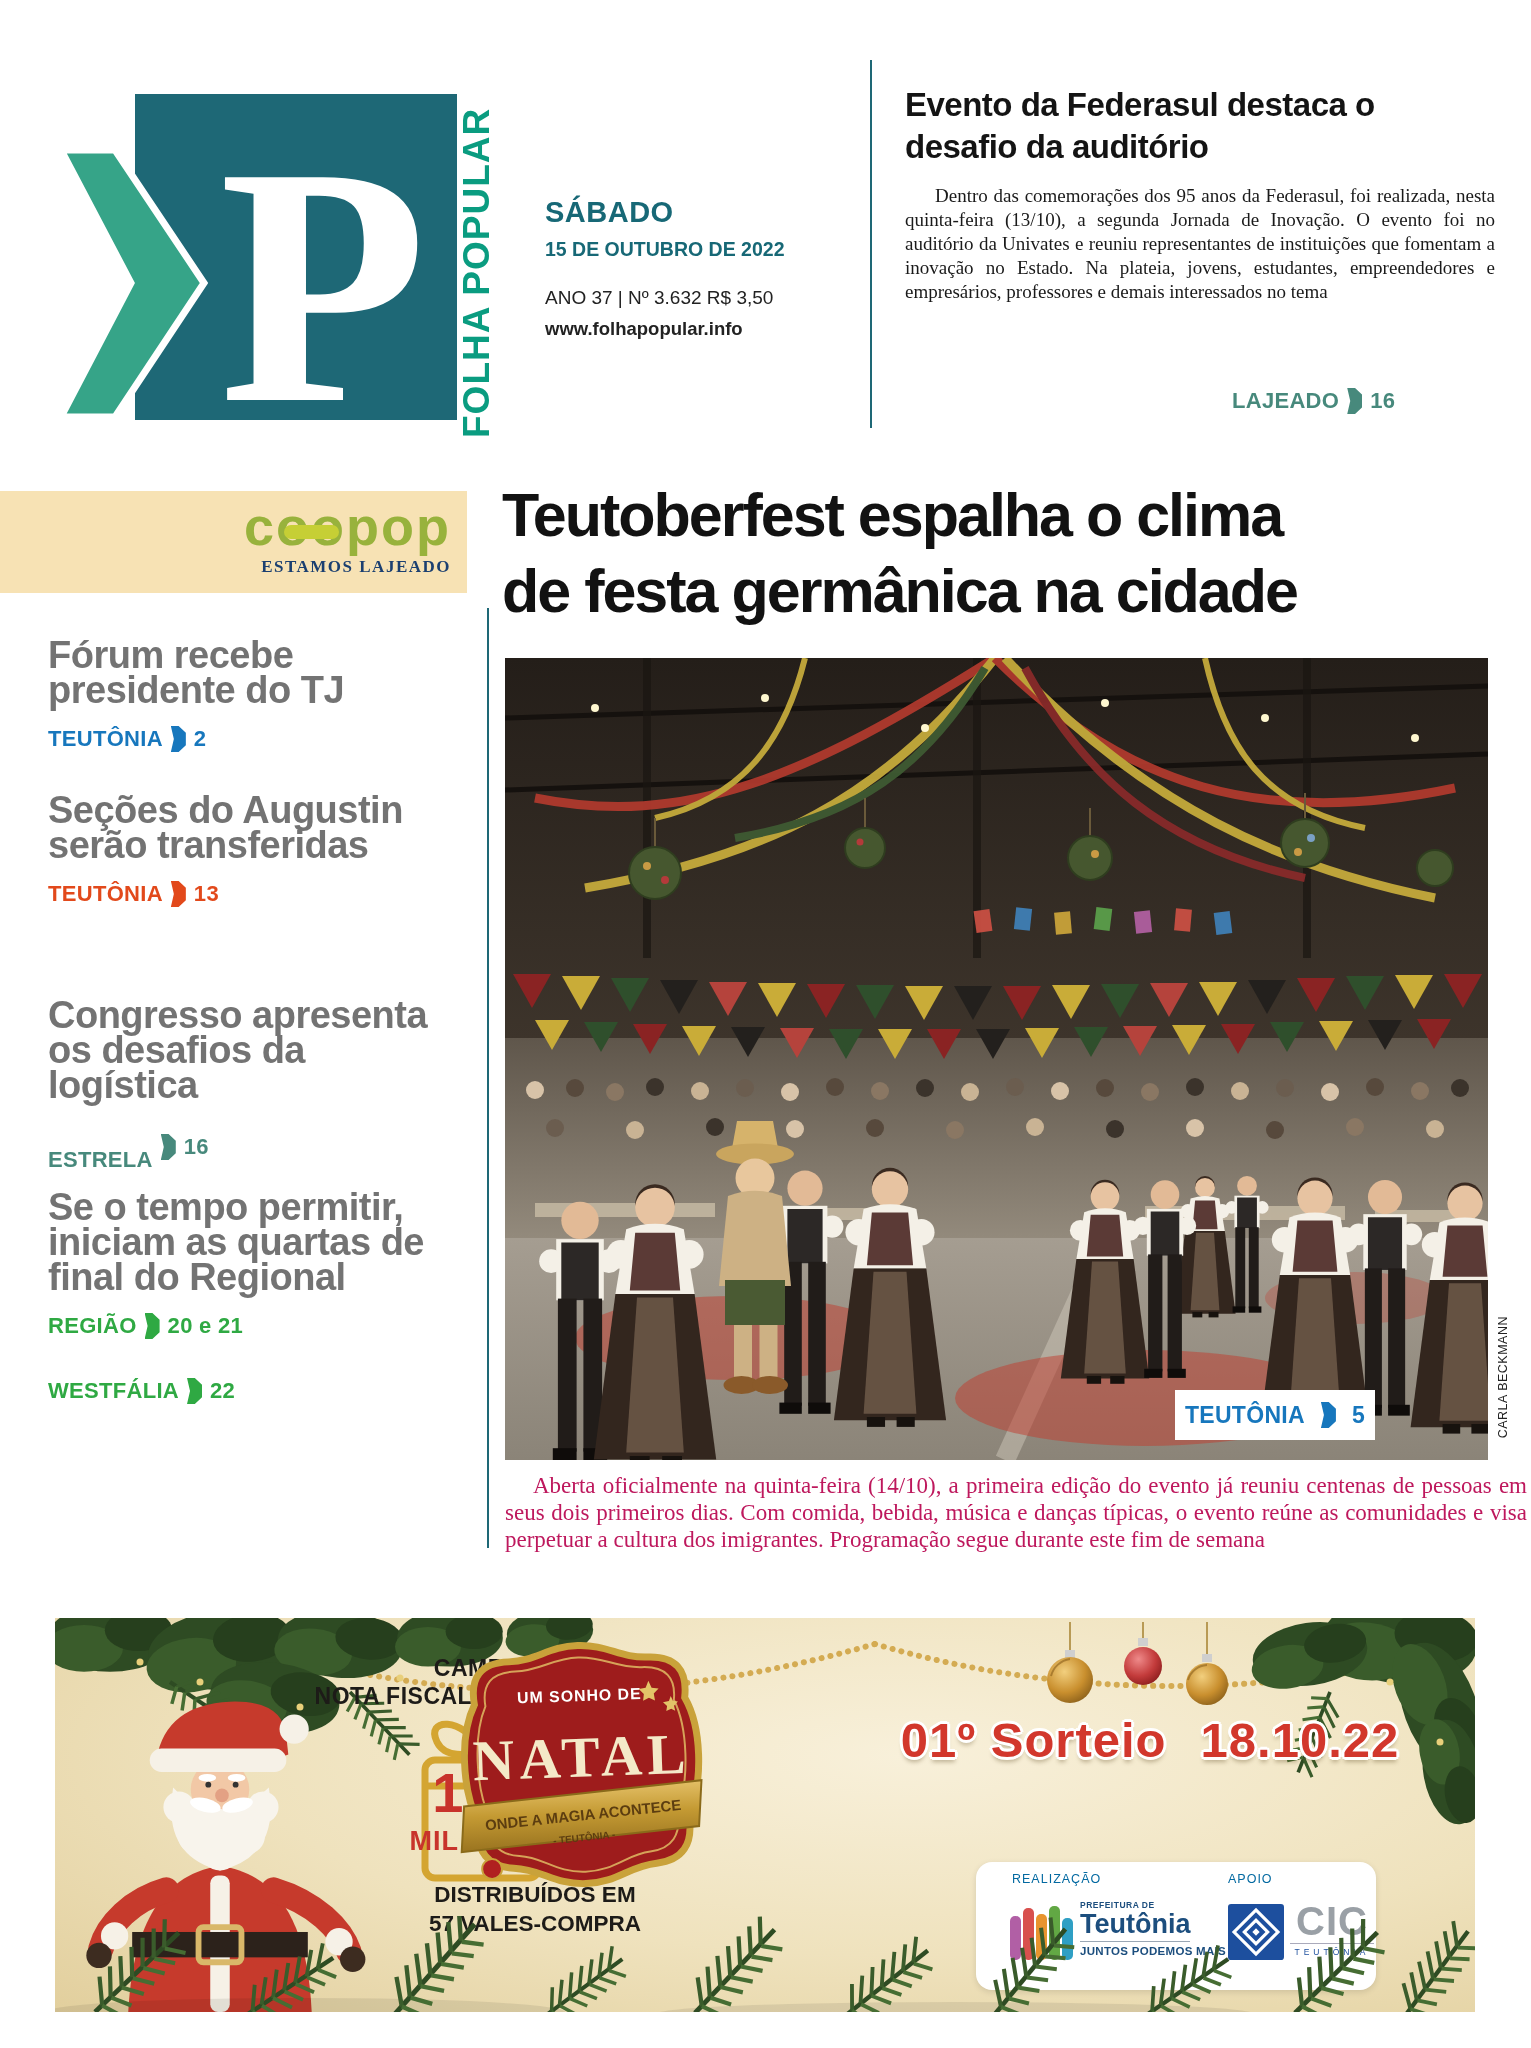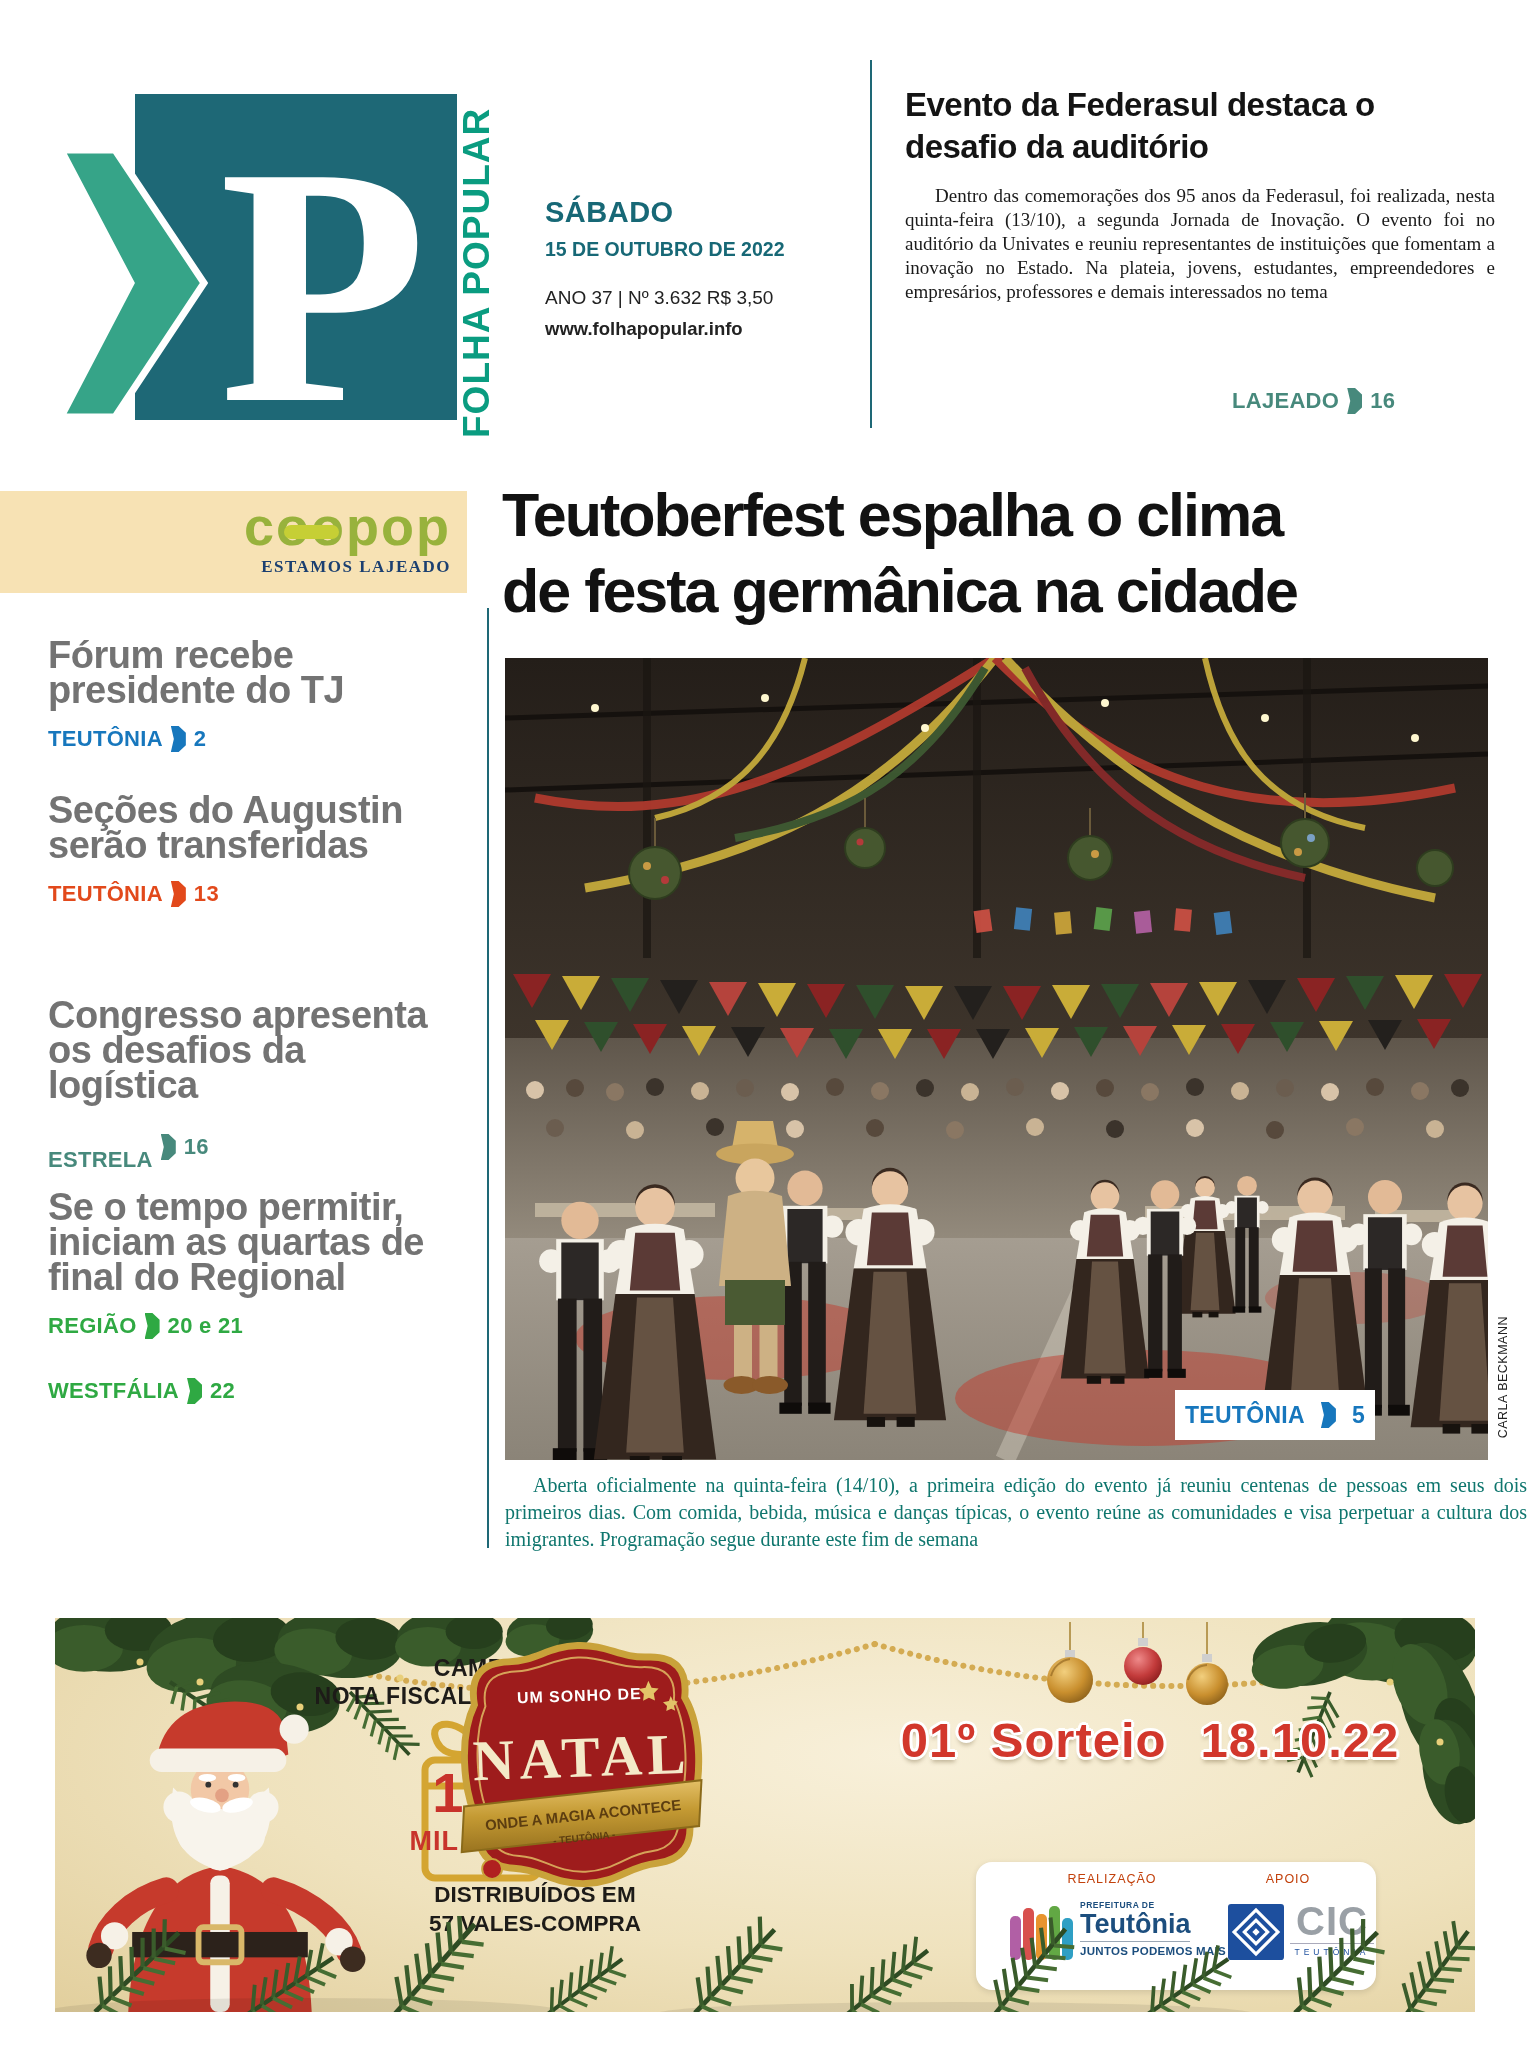--- a/index.html
+++ b/index.html
@@ -45,42 +45,42 @@
   
   .main-headline{position:absolute;left:502px;top:478px;width:850px;margin:0;
     font-size:61px;line-height:1.24;letter-spacing:-2px;color:#121212;font-weight:bold;}
   .photo-wrap{position:absolute;left:505px;top:658px;width:983px;height:802px;background:#6a6156;}
   .photo-badge{position:absolute;left:670px;top:732px;width:200px;height:50px;background:#fff;
     display:flex;align-items:center;justify-content:center;}
   .photo-badge .tag{font-size:23px;gap:16px;}
   .photo-credit{position:absolute;left:1496px;top:1316px;writing-mode:vertical-rl;
     transform:rotate(180deg);font-size:12.5px;letter-spacing:.5px;color:#222;white-space:nowrap;}
   .caption{position:absolute;left:505px;top:1472px;width:1022px;margin:0;
-    font-family:"Liberation Serif",serif;font-size:20px;line-height:27px;
-    text-align:justify;text-indent:28px;color:#0f766e;}
+    font-family:"Liberation Serif",serif;font-size:23px;line-height:27px;
+    text-align:justify;text-indent:28px;color:#be185d;}
 
   
   .ad{position:absolute;left:55px;top:1618px;width:1420px;height:394px;overflow:hidden;
     background:radial-gradient(ellipse at 60% 35%,#f8f0da 0%,#efe2bd 55%,#e2cf9d 100%);}
   .ad .campanha{position:absolute;left:242px;top:36px;width:410px;text-align:center;
     font-size:23px;font-weight:bold;color:#1d1b18;line-height:28px;letter-spacing:.5px;}
   .ad .prize{position:absolute;left:352px;top:146px;width:150px;text-align:center;color:#c8332b;}
   .ad .prize .val{font-size:56px;font-weight:bold;letter-spacing:2px;line-height:58px;}
   .ad .prize .unit{font-size:27px;font-weight:bold;letter-spacing:1px;margin-top:4px;}
   .ad .distrib{position:absolute;left:330px;top:262px;width:300px;text-align:center;
     font-size:22.5px;font-weight:bold;color:#1d1b18;line-height:29px;}
   .outline-w{text-shadow:-2px -2px 0 #fff,2px -2px 0 #fff,-2px 2px 0 #fff,2px 2px 0 #fff,
     0 -3px 0 #fff,0 3px 0 #fff,-3px 0 0 #fff,3px 0 0 #fff,0 5px 4px rgba(80,60,20,.35);}
   .ad .draw{position:absolute;left:800px;top:94px;width:590px;display:flex;gap:34px;
     justify-content:center;font-size:49px;font-weight:bold;color:#d2372c;letter-spacing:1px;}
   .ad .prizes{position:absolute;left:805px;top:172px;width:580px;text-align:center;
     font-size:25.5px;font-weight:bold;color:#2e6b45;line-height:34px;}
   .card{position:absolute;left:921px;top:244px;width:400px;height:128px;background:#fff;
     border-radius:16px;box-shadow:0 2px 6px rgba(0,0,0,.12);}
-  .card .lab{position:absolute;top:10px;font-size:12.5px;letter-spacing:1px;color:#c2410c;text-align:center;}
+  .card .lab{position:absolute;top:10px;font-size:12.5px;letter-spacing:1px;color:#0369a1;}
   .pref-text{position:absolute;left:104px;top:38px;color:#1c4e7e;}
   .pref-text .pre{font-size:8.5px;font-weight:bold;letter-spacing:.5px;}
   .pref-text .nm{font-size:27px;font-weight:bold;line-height:28px;}
   .pref-text .sep{width:110px;height:1px;background:#9aa7b5;margin:3px 0;}
   .pref-text .slo{font-size:11.5px;font-weight:bold;letter-spacing:.3px;}
   .cic-text{position:absolute;left:314px;top:40px;width:84px;text-align:center;}
   .cic-text .nm{font-size:40px;font-weight:bold;color:#9aa0a6;letter-spacing:1px;line-height:38px;}
   .cic-text .ct{margin-top:3px;border-top:1px solid #aab;padding-top:3px;
     font-size:8.5px;letter-spacing:4px;color:#1d4f9e;}
 </style>

